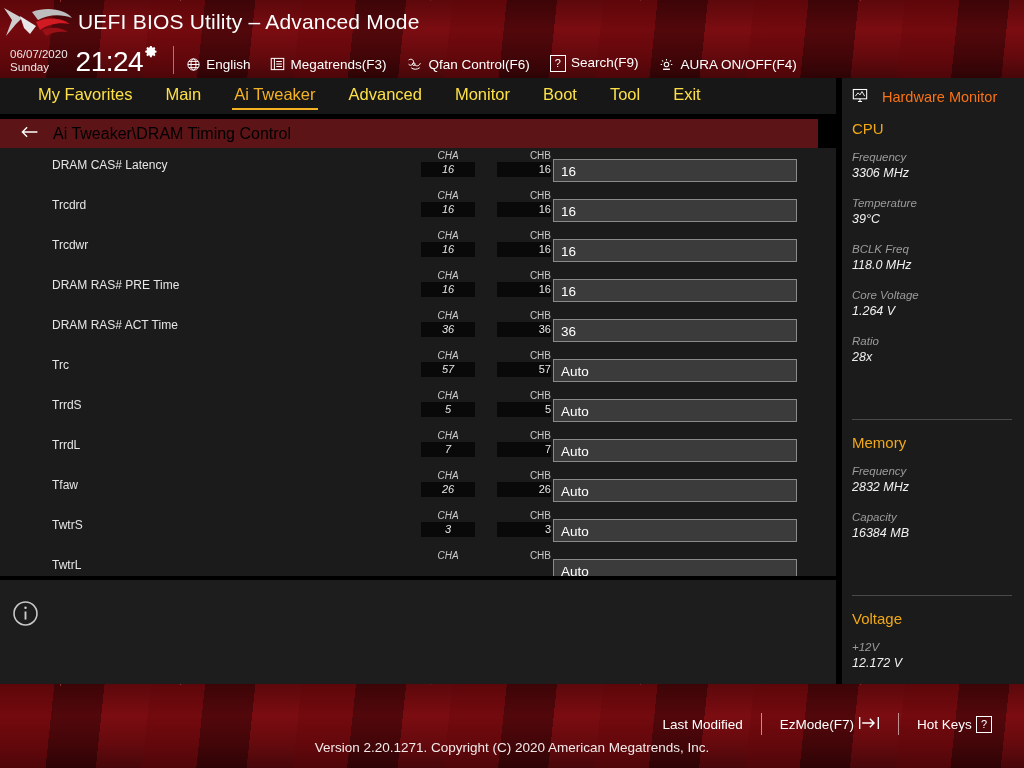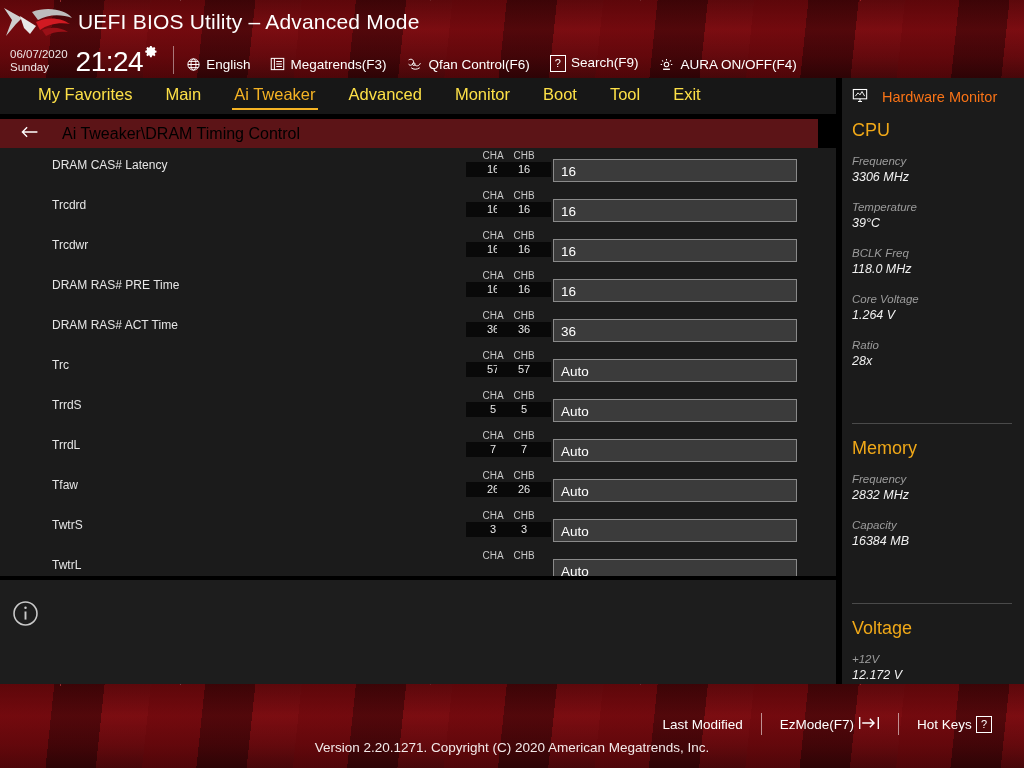--- a/index.html
+++ b/index.html
@@ -55,37 +55,37 @@
   }
   .menu-tab.active { color:#f5b324; }
   .menu-tab.active::after {
     content:""; position:absolute; left:-2px; right:-2px; bottom:-3px;
     height:2px; background:#f5b324;
   }
 
   
   #breadcrumb {
     position:absolute; left:0; top:119px; width:818px; height:29px;
-    background:#5c1417; display:flex; align-items:center; padding-left:20px; gap:23px;
+    background:#5c1417; display:flex; align-items:center; padding-left:20px; gap:14px;
   }
 
   
   #main-panel {
     position:absolute; left:0; top:148px; width:836px; height:428px;
     background:#1b1b1b; overflow:hidden;
   }
   #settings-list { position:absolute; left:0; top:0; width:836px; }
   .setting-row { position:relative; height:40px; }
   .row-label {
     position:absolute; left:52px; top:10px;
     font-size:12px; color:#e6e6e6; white-space:nowrap;
   }
   .chan-badge { position:absolute; top:2px; width:54px; text-align:center; }
-  .chan-badge.cha { left:466px; }
-  .chan-badge.chb { left:497px; }
+  .chan-badge.cha { left:421px;font-style:italic; }
+  .chan-badge.chb { left:497px;text-align:right; }
   .chan-name { font-size:10px; color:#c8c8c8; line-height:12px; }
   .chan-val {
     font-size:11px; color:#e8e8e8; line-height:15px;
     background:#090909; display:block;
   }
   .value-field {
     position:absolute; left:553px; top:11px; width:244px; height:23px;
     background:#3b3b3b; border:1px solid #8a8a8a;
     font-size:13.5px; color:#fff; padding:2px 0 0 7px; line-height:19px;
   }
@@ -108,21 +108,21 @@
 
   
   #hwmon {
     position:absolute; left:842px; top:78px; width:182px; height:606px;
     background:#1b1b1b; padding:10px 0 0 10px;
   }
   #hwmon-title {
     display:flex; align-items:center; gap:14px;
     font-size:14.5px; color:#f97316; margin-bottom:14px;
   }
-  .hw-section-title { font-size:18px; color:#f0a818; margin-bottom:12px; }
+  .hw-section-title { font-size:15px; color:#f0a818; margin-bottom:12px; }
   .hw-grid { display:flex; flex-wrap:wrap; }
   .hw-cell { width:90px; margin-bottom:13px;font-style:italic; }
   .hw-key { font-size:11.5px; color:#9c9c9c; line-height:16px; }
   .hw-val { font-size:12.5px; color:#f0f0f0; line-height:17px; }
   .hw-rule { width:160px; height:1px; background:#4a4a4a; margin:6px 0 14px 0; }
   .hw-spacer { height:34px; }
 
   
   #footer-actions {
     position:absolute; right:14px; top:712px;

